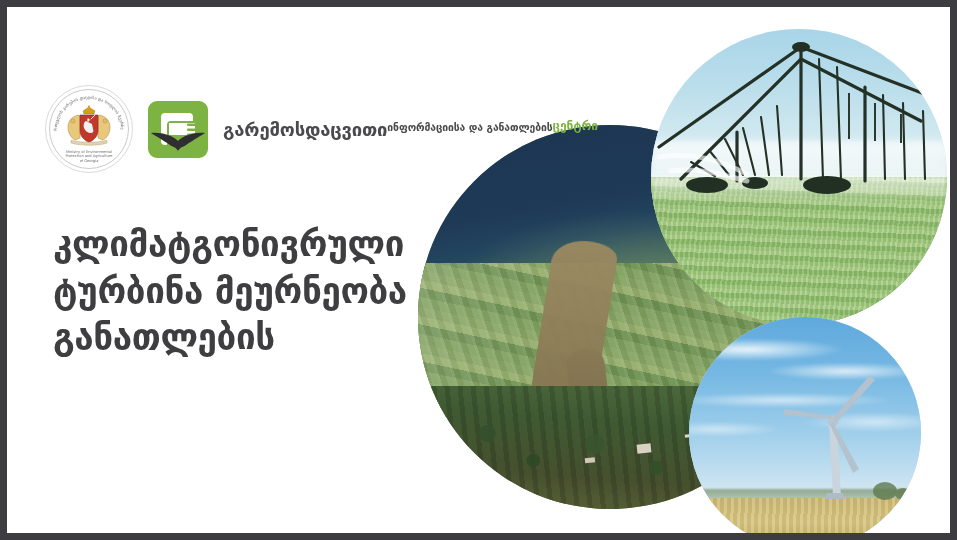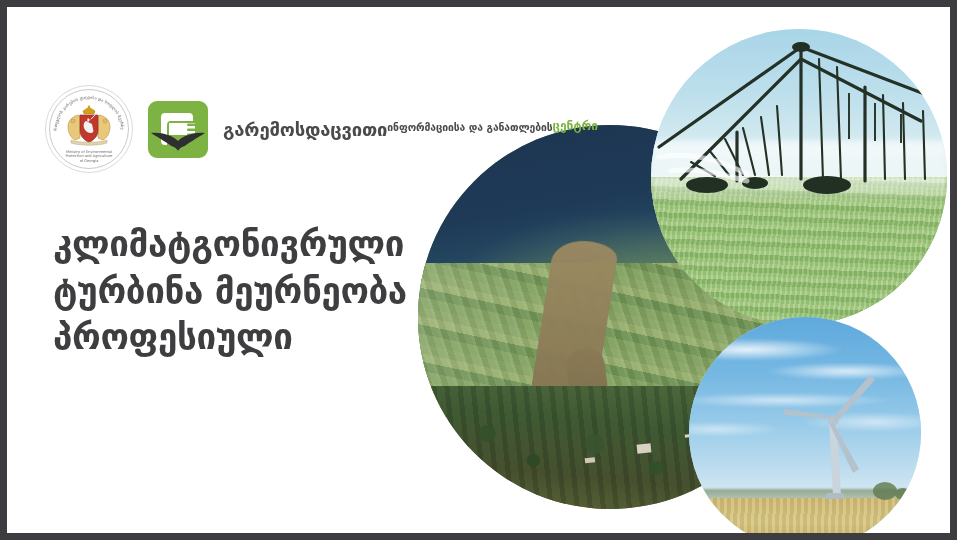--- a/index.html
+++ b/index.html
@@ -435,17 +435,17 @@
       <div class="logo-text">
         <div class="logo-line1">გარემოსდაცვითი</div>
         <div class="logo-line2">ინფორმაციისა და განათლების</div>
         <div class="logo-line3">ცენტრი</div>
       </div>
     </div>
 
     <div class="headline">
       <div class="headline-line">კლიმატგონივრული</div>
       <div class="headline-line">ტურბინა მეურნეობა</div>
-      <div class="headline-line">პროფესიული</div>
+      <div class="headline-line">განათლების</div>
     </div>
 
   </div>
 </div>
 
 </body></html>

